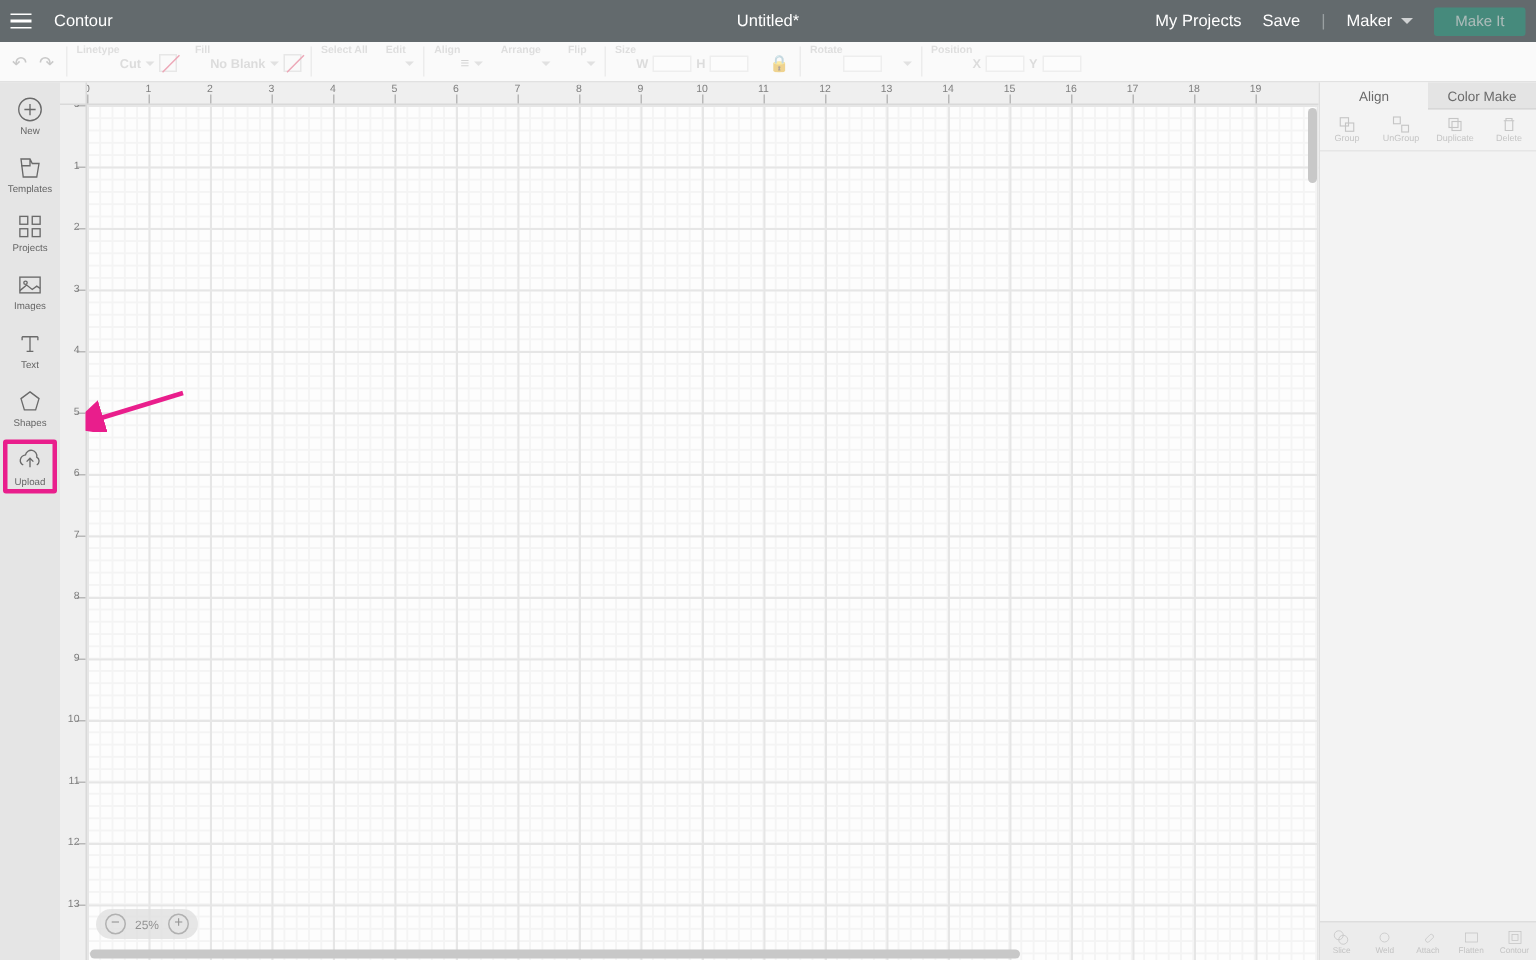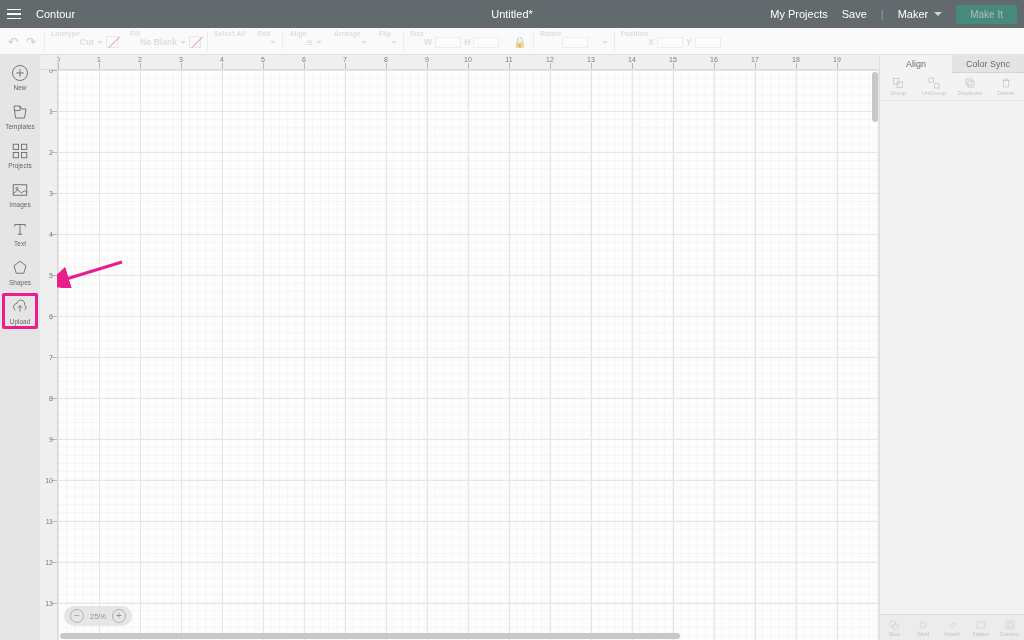--- a/index.html
+++ b/index.html
@@ -354,21 +354,21 @@
     <div class="zoom-pill">
       <span class="zoom-circle">−</span>
       <span class="zoom-val">25%</span>
       <span class="zoom-circle">+</span>
     </div>
   </div>
 
   <div class="rpanel">
     <div class="rtabs">
       <div class="rtab active">Align</div>
-      <div class="rtab">Color Sync</div>
+      <div class="rtab">Color Make</div>
     </div>
     <div class="rtoolbar">
       <div class="rtool">
           <svg width="12" height="12" viewBox="0 0 24 24">
             <rect x="3" y="3" width="11" height="11" stroke-width="1.5"></rect>
             <rect x="10" y="10" width="11" height="11" stroke-width="1.5"></rect>
           </svg>
           <span class="rtool-lbl">Group</span>
         </div>
       <div class="rtool">

